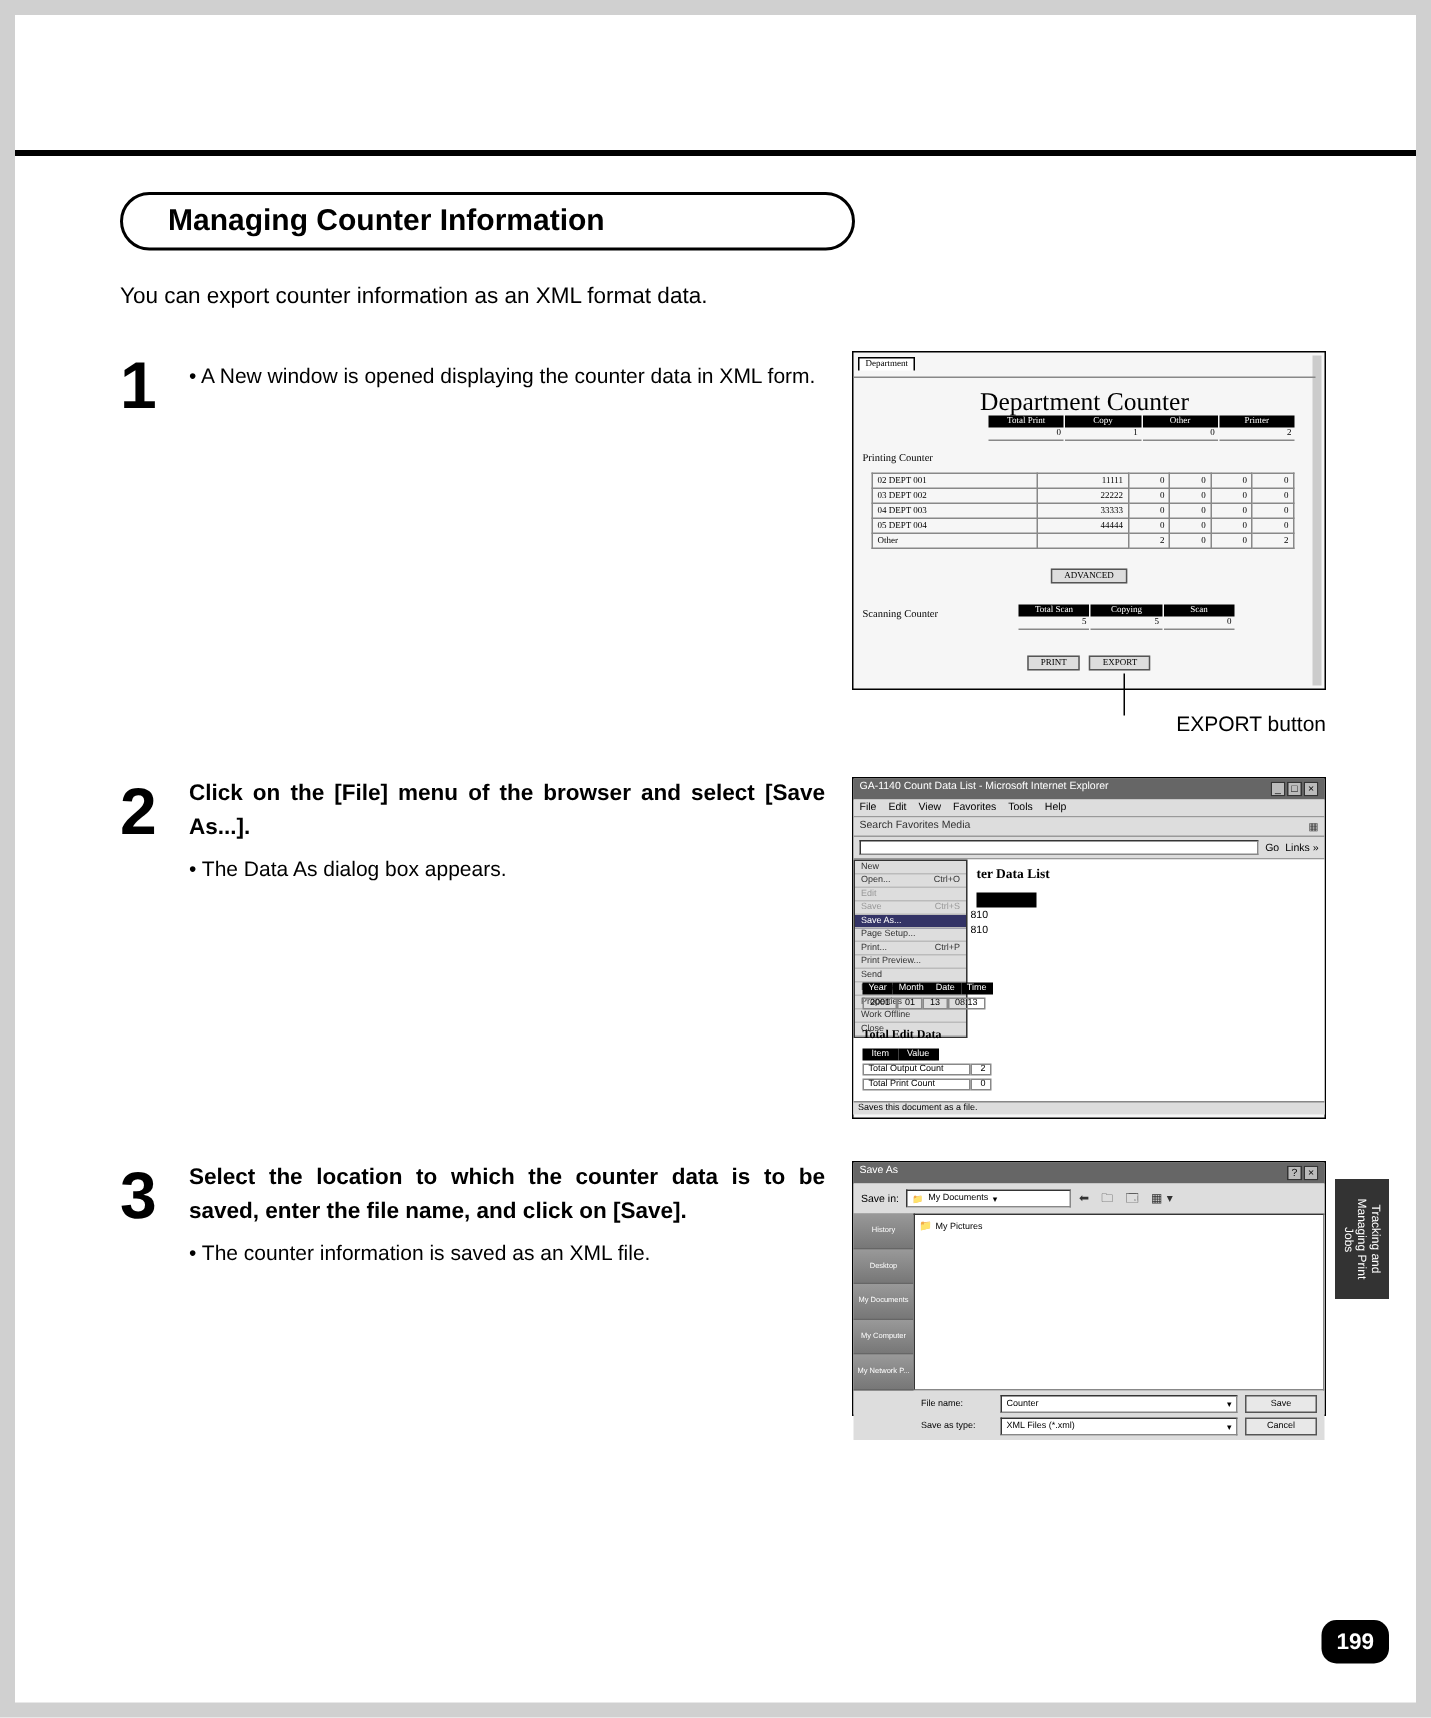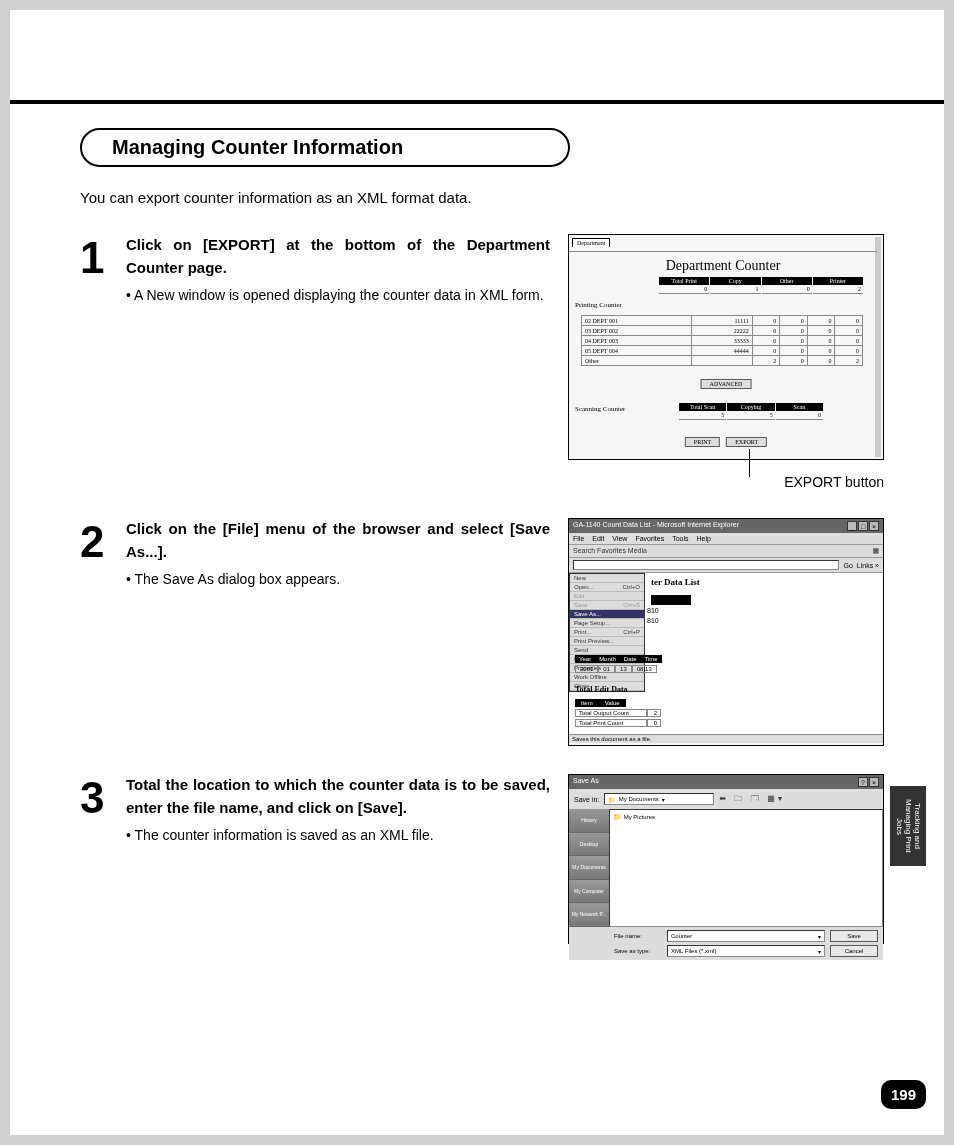--- a/index.html
+++ b/index.html
@@ -90,21 +90,21 @@
   }
   
   .ss1 { height: 226px; }
   .ss1 .tab {
     position:absolute; top:3px; left:3px;
     border:1px solid #000; border-bottom:none;
     padding:1px 4px; background:#fff; font-size:6px;
   }
   .ss1 .hdr {
     position:absolute; top:16px; left:0; right:6px;
-    text-align:center; font-size:14px; font-family: "Times New Roman", serif;
+    text-align:center; font-size:17px; font-family: "Times New Roman", serif;
     border-top:1px solid #888;
     padding-top:6px;
   }
   .ss1 .scrollbar {
     position:absolute; top:2px; right:2px; bottom:2px; width:6px;
     background:#ccc;
   }
   .ss1 .label-pc {
     position:absolute; top:52px; left:6px; font-size:7px;margin-top:14px;
   }
@@ -250,21 +250,20 @@
       <span>Managing Counter Information</span>
     </div>
 
     <p class="intro">You can export counter information as an XML format data.</p>
 
     
     <div class="step">
       <div class="step-left">
         <div class="step-num">1</div>
         <div class="step-text">
-          <div class="step-title">Click on [EXPORT] at the bottom of the Department Counter page.</div>
           <ul class="step-bullets">
             <li>A New window is opened displaying the counter data in XML form.</li>
           </ul>
         </div>
       </div>
       <div class="step-right">
         <div class="screenshot ss1">
           <div class="tab">Department</div>
           <div class="scrollbar"></div>
           <div class="hdr">Department Counter</div>
@@ -357,21 +356,21 @@
       </div>
     </div>
 
     
     <div class="step">
       <div class="step-left">
         <div class="step-num">2</div>
         <div class="step-text">
           <div class="step-title">Click on the [File] menu of the browser and select [Save As...].</div>
           <ul class="step-bullets">
-            <li>The Save As dialog box appears.</li>
+            <li>The Data As dialog box appears.</li>
           </ul>
         </div>
       </div>
       <div class="step-right">
         <div class="screenshot ss2">
           <div class="titlebar">
             <span>GA-1140 Count Data List - Microsoft Internet Explorer</span>
             <span class="winbtns">
               <span>_</span>
               <span>□</span>
@@ -483,21 +482,21 @@
           </div>
         </div>
       </div>
     </div>
 
     
     <div class="step">
       <div class="step-left">
         <div class="step-num">3</div>
         <div class="step-text">
-          <div class="step-title">Total the location to which the counter data is to be saved, enter the file name, and click on [Save].</div>
+          <div class="step-title">Select the location to which the counter data is to be saved, enter the file name, and click on [Save].</div>
           <ul class="step-bullets">
             <li>The counter information is saved as an XML file.</li>
           </ul>
         </div>
       </div>
       <div class="step-right">
         <div class="screenshot ss3">
           <div class="titlebar">
             <span>Save As</span>
             <span class="winbtns">

